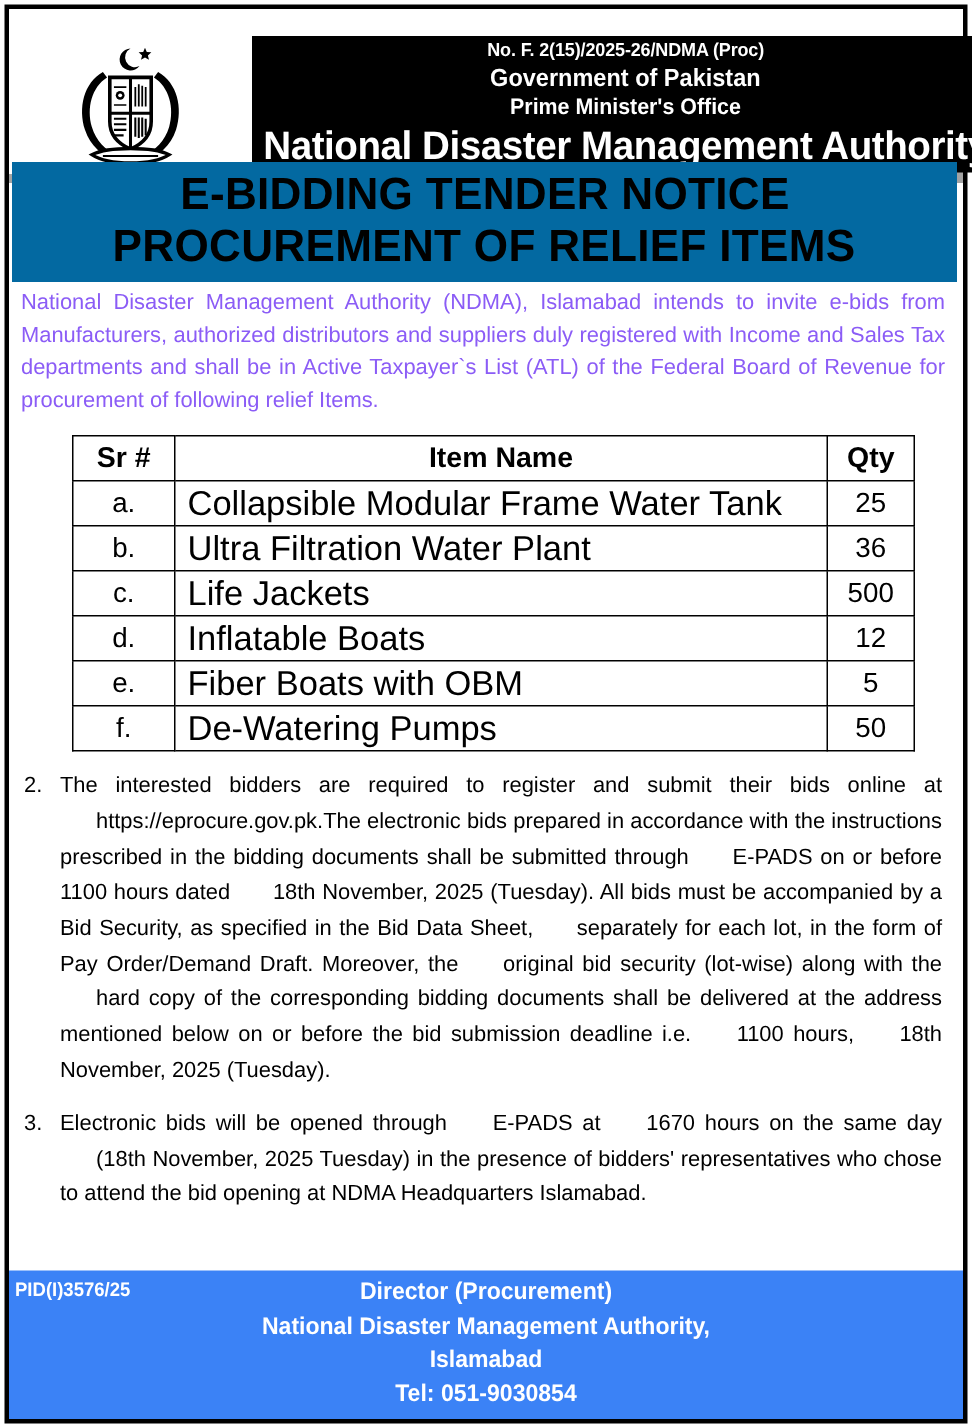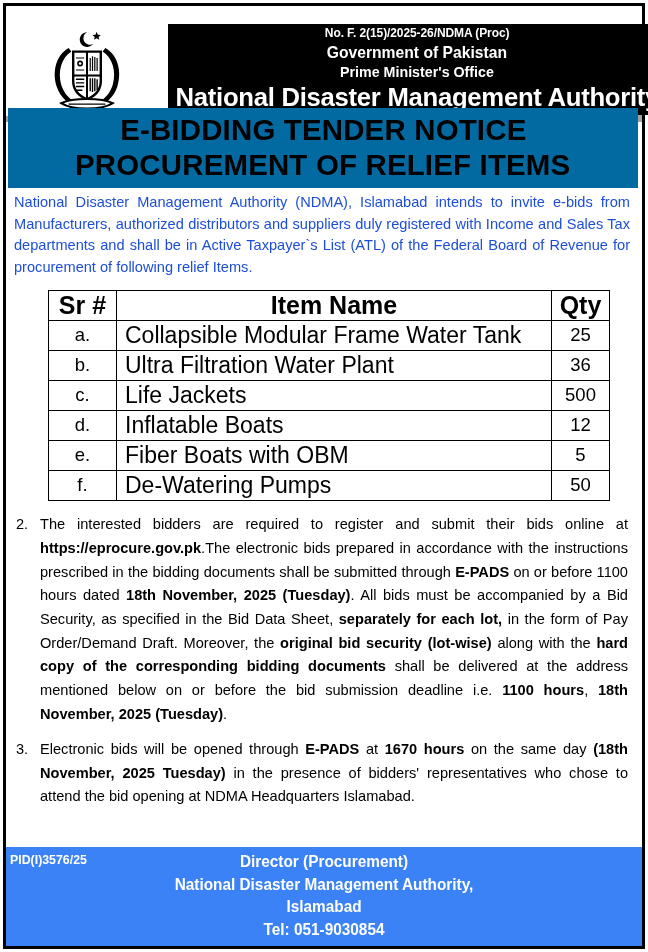--- a/index.html
+++ b/index.html
@@ -123,41 +123,41 @@
     position: absolute;
     left: 8px;
     top: 192px;
     width: 630px;
   }
 
   .para-intro {
     font-size: 14.6px;
     line-height: 1.48;
     text-align: justify;
-    color: #1d4ed8;
+    color: #8b5cf6;
     padding: 0 8px 0 6px;
   }
 
   
   .tbl-wrap {
     margin: 12px 0 0 40px;
     width: 562px;
   }
   table.items {
     border-collapse: collapse;
     width: 562px;
     table-layout: fixed;
   }
   table.items td, table.items th {
     border: 1.6px solid #000;
     padding: 1px 0 2px 0;
     color: #000;
   }
   table.items thead th {
-    font-size: 25px;
+    font-size: 19px;
     font-weight: bold;
     text-align: center;
     height: 30px;
     line-height: 1;
   }
   .col-sr { width: 68px; }
   .col-qty { width: 58px; }
   .cell-sr {
     text-align: center;
     font-size: 18.5px;
@@ -192,21 +192,21 @@
     line-height: 1.62;
     padding-left: 8px;
   }
   .clause-text {
     flex: 1 1 auto;
     font-size: 14.6px;
     line-height: 1.62;
     text-align: justify;
     color: #000;
   }
-  .clause-text b { font-weight: bold; }
+  .clause-text b { font-weight: normal; margin-left: 24px; }
 
   
   .footer {
     position: absolute;
     left: 6px;
     top: 847px;
     width: 636px;
     height: 99px;
     background: #3b82f6;
     color: #ffffff;

